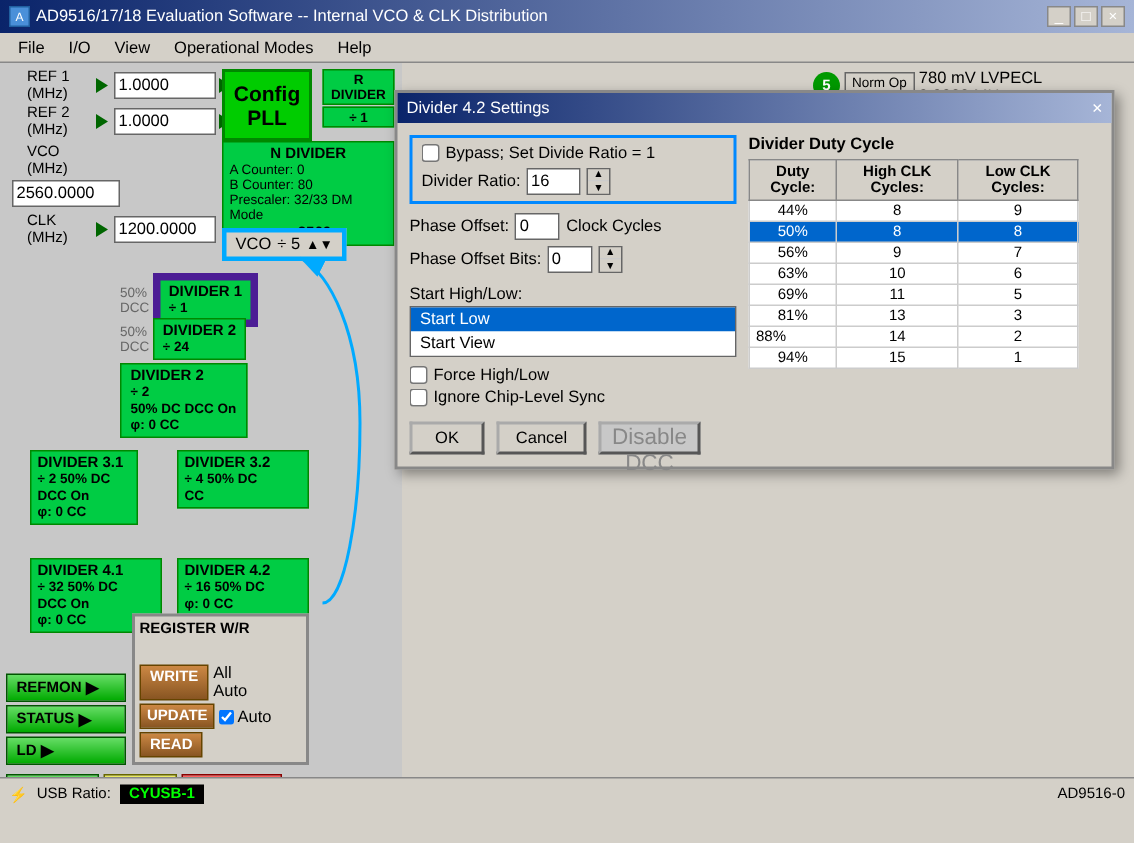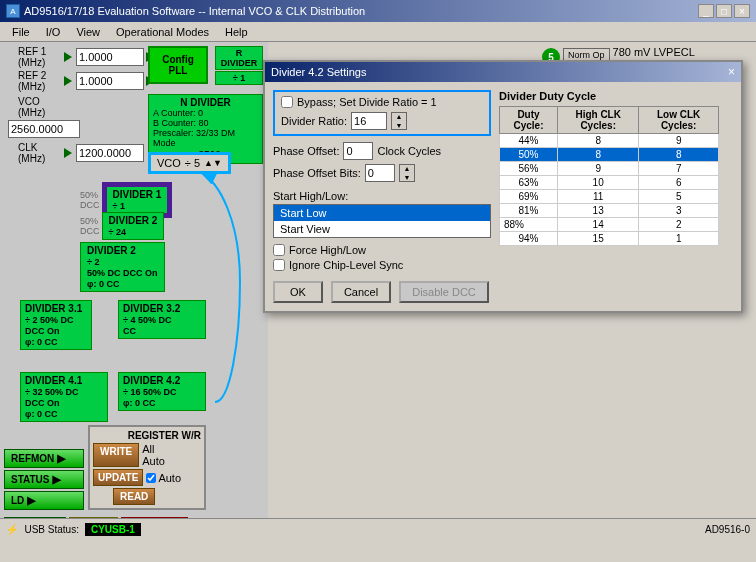--- a/index.html
+++ b/index.html
@@ -111,21 +111,21 @@
       </div>
 
       <div class="ref-row">
         <span class="ref-label">REF 2 (MHz)</span>
         <div class="arrow-right"></div>
         <input class="freq-input" value="1.0000" style="margin-left: 4px;">
         <div class="arrow-right" style="margin-left:2px;"></div>
       </div>
 
       <div style="position:absolute; top:4px; left:148px; width:60px;">
-        <div style="background:#00cc00; border:2px solid #008800; padding:6px 4px; font-weight:bold; font-size:10px; text-align:center; cursor:pointer;">Config<br>PLL</div>
+        <div style="background:#00cc00; border:2px solid #008800; padding:6px 4px; font-weight:bold; font-size:14px; text-align:center; cursor:pointer;">Config<br>PLL</div>
       </div>
 
       <div style="position:absolute; top:4px; left:215px; width:48px;">
         <div style="background:#00cc44; border:1px solid #008800; padding:1px 3px; font-size:9px; font-weight:bold; text-align:center;">R DIVIDER</div>
         <div style="background:#00cc44; border:1px solid #008800; padding:1px 3px; font-size:9px; font-weight:bold; text-align:center; margin-top:1px;">÷ 1</div>
       </div>
 
       <div class="ref-row" style="margin-top:4px;">
         <span class="ref-label">VCO (MHz)</span>
       </div>
@@ -191,36 +191,36 @@
         </div>
         <div style="display:flex; gap:2px;">
           <div style="background:linear-gradient(to bottom,#66dd66,#00aa00); border:1px solid #005500; padding:2px 6px; font-size:10px; font-weight:bold; cursor:pointer; display:flex; align-items:center; gap:3px; width:80px;">STATUS <span>▶</span></div>
         </div>
         <div style="display:flex; gap:2px;">
           <div style="background:linear-gradient(to bottom,#66dd66,#00aa00); border:1px solid #005500; padding:2px 6px; font-size:10px; font-weight:bold; cursor:pointer; display:flex; align-items:center; gap:3px; width:80px;">LD <span>▶</span></div>
         </div>
       </div>
 
       <div style="position:absolute; bottom:28px; left:88px; background:#d4d0c8; border:2px solid #888; padding:3px; width:118px;">
-        <div style="font-size:10px; font-weight:bold; text-align:right; margin-bottom:2px;">REGISTER W/R</div>
+        <div style="font-size:10px; font-weight:bold; text-align:left; margin-bottom:18px;">REGISTER W/R</div>
         <div style="display:flex; gap:3px; margin-bottom:2px;">
           <div style="background:linear-gradient(to bottom,#cc8844,#885522); color:white; border:1px solid #664400; padding:2px 6px; font-size:10px; font-weight:bold; cursor:pointer;">WRITE</div>
           <div style="font-size:9px; display:flex; flex-direction:column; justify-content:center;">
             <span>All</span>
             <span>Auto</span>
           </div>
         </div>
         <div style="display:flex; gap:3px; margin-bottom:2px;">
           <div style="background:linear-gradient(to bottom,#cc8844,#885522); color:white; border:1px solid #664400; padding:2px 4px; font-size:10px; font-weight:bold; cursor:pointer;">UPDATE</div>
           <div style="font-size:9px; display:flex; align-items:center; gap:2px;">
             <input type="checkbox" checked="" style="width: 10px; height: 10px;">
             <span>Auto</span>
           </div>
         </div>
-        <div style="background:linear-gradient(to bottom,#cc8844,#885522); color:white; border:1px solid #664400; padding:2px 6px; font-size:10px; font-weight:bold; cursor:pointer; display:inline-block;margin-left:20px;">READ</div>
+        <div style="background:linear-gradient(to bottom,#cc8844,#885522); color:white; border:1px solid #664400; padding:2px 6px; font-size:10px; font-weight:bold; cursor:pointer; display:inline-block;">READ</div>
       </div>
 
       <div style="position:absolute; bottom:4px; left:4px; display:flex; gap:3px;">
         <div style="background:linear-gradient(to bottom,#66dd66,#00aa00); border:1px solid #005500; padding:2px 6px; font-size:10px; font-weight:bold; cursor:pointer; display:flex; align-items:center; gap:2px;">
           <span style="width:8px;height:8px;border-radius:50%;background:#009900;display:inline-block;"></span>
           SYNC ▶
         </div>
         <div style="background:linear-gradient(to bottom,#eeee66,#aaaa00); border:1px solid #666600; padding:2px 6px; font-size:10px; font-weight:bold; cursor:pointer; display:flex; align-items:center; gap:2px;">
           <span style="width:8px;height:8px;border-radius:50%;background:#aaaa00;display:inline-block;"></span>
           PD ▶
@@ -353,21 +353,21 @@
           </div>
 
           <div style="display:flex; align-items:center; gap:4px;">
             <input type="checkbox" style="width: 12px; height: 12px;">
             <span>Ignore Chip-Level Sync</span>
           </div>
 
           <div style="display:flex; align-items:center; gap:8px; margin-top:10px;">
             <button style="width:50px; height:22px; background:#d4d0c8; border:2px outset #aaa; cursor:pointer; font-size:11px;">OK</button>
             <button style="width:60px; height:22px; background:#d4d0c8; border:2px outset #aaa; cursor:pointer; font-size:11px;">Cancel</button>
-            <button style="width:90px; height:22px; background:#c8c8c8; border:2px outset #aaa; color:#888; font-size:11px;" disabled="">Disable DCC</button>
+            <button style="width:68px; height:22px; background:#c8c8c8; border:2px outset #aaa; color:#888; font-size:15px;" disabled="">Disable DCC</button>
           </div>
         </div>
 
         <div style="width:220px;">
           <div style="font-size:11px; font-weight:bold; margin-bottom:4px;">Divider Duty Cycle</div>
 
           <table style="border-collapse:collapse; width:100%; background:white; border:1px solid #888;">
             <thead>
               <tr style="background:#d4d0c8;">
                 <th style="border:1px solid #888; padding:2px 4px; font-size:10px; text-align:center;">Duty Cycle:</th>
@@ -428,18 +428,18 @@
       <defs>
         <marker id="arrowhead" markerWidth="8" markerHeight="6" refX="8" refY="3" orient="auto">
           <polygon points="0 0, 8 3, 0 6" fill="#00aaff"></polygon>
         </marker>
       </defs>
     </svg>
   </div>
 
   <div style="position:absolute; bottom:0; left:0; right:0; height:22px; background:#d4d0c8; border-top:1px solid #888; display:flex; align-items:center; padding:0 6px; gap:6px;">
     <span style="font-size:10px;">⚡</span>
-    <span style="font-size:10px;">USB Status:</span>
+    <span style="font-size:10px;">USB Ratio:</span>
     <span style="background:black; color:#00ff00; padding:1px 6px; font-size:10px; font-weight:bold;">CYUSB-1</span>
     <span style="flex:1;"></span>
     <span style="font-size:10px; font-weight:normal;">AD9516-0</span>
   </div>
 </div>
 
 </body></html>

